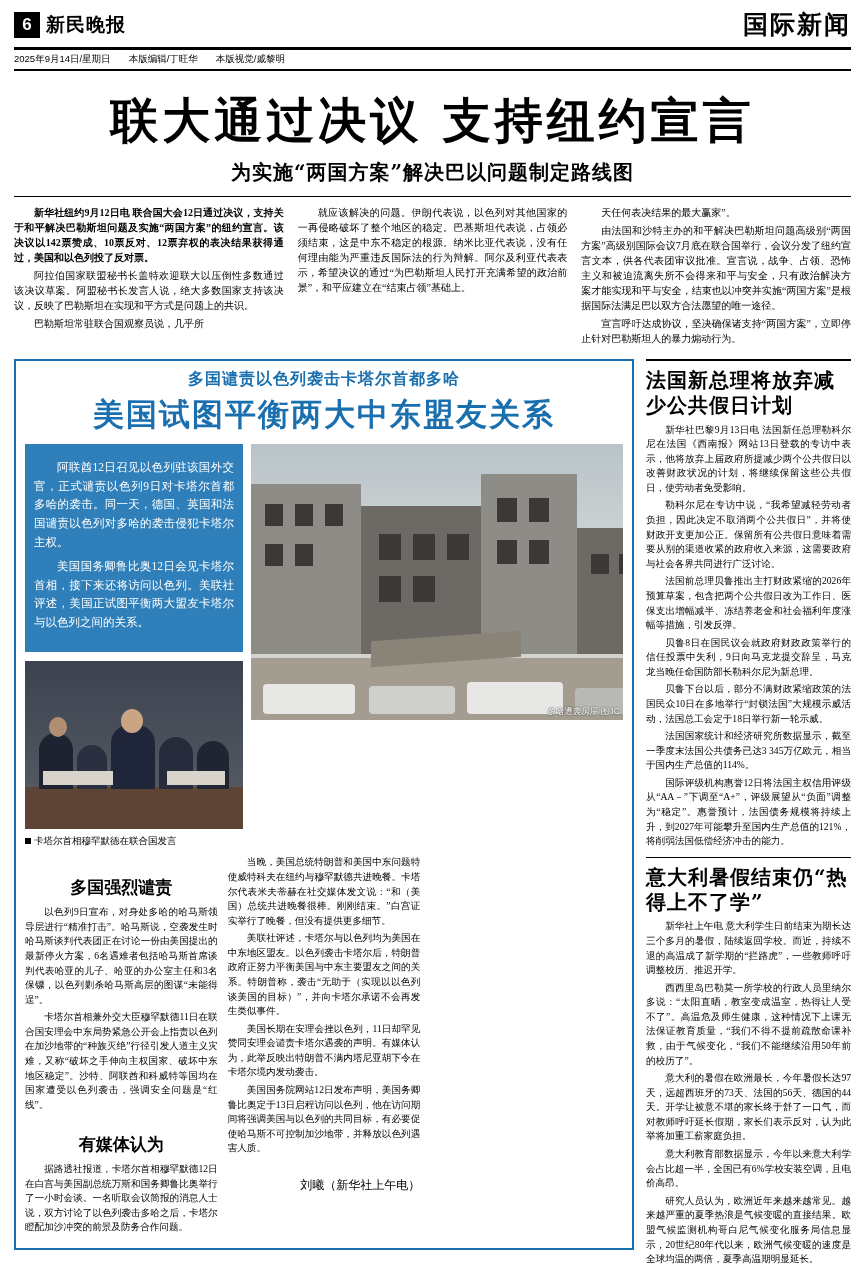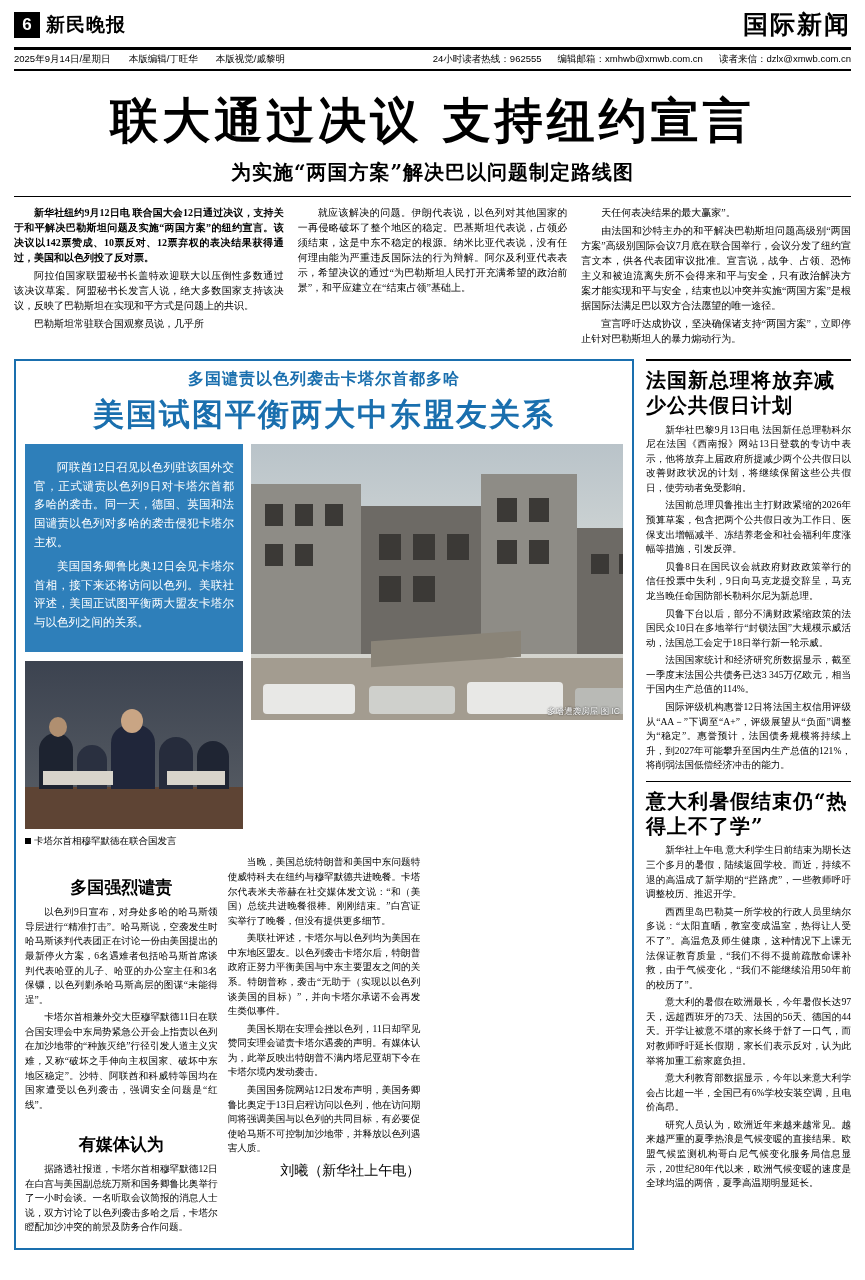--- a/index.html
+++ b/index.html
@@ -104,21 +104,21 @@
   }
   .cutline .sq { display:inline-block; width:6px; height:6px; background:#000; margin-right:3px; }
 
   .feature-cols { display:flex; gap:10px; margin-top:8px; }
   .feature-cols .fc { width:33.33%; font-size:9.6px; line-height:1.52; text-align:justify; }
   .feature-cols p { margin:0 0 3px; text-indent:2em; }
   .sub-h {
     text-align:center; font-size:17px; font-weight:bold; margin:20px 0 4px;
     font-family:"DejaVu Serif", serif; text-indent:0 !important;
   }
-  .byline { text-align:right; font-size:14px; margin-top:4px; }
+  .byline { text-align:right; font-size:12px; margin-top:20px; }
 
   
   .rc-title {
     font-size:20px; font-weight:bold; line-height:1.24; letter-spacing:1px;
     font-family:"DejaVu Serif", serif; margin-bottom:5px;
   }
   .rc-body { font-size:9.6px; line-height:1.52; text-align:justify; }
   .rc-body p { margin:0 0 3px; text-indent:2em; }
   .rc-rule { border-top:1px solid #000; margin:8px 0 7px; }
   .rc-topline { border-top:2px solid #000; margin-bottom:7px; }
@@ -132,25 +132,20 @@
     <div class="pagenum">6</div>
     <div class="paper-name">新民晚报</div>
     <div class="section-title">国际新闻</div>
   </div>
 
   <div class="info-bar">
     <div class="left">
       <span>2025年9月14日/星期日</span>
       <span>本版编辑/丁旺华</span>
       <span>本版视觉/戚黎明</span>
-    </div>
-    <div class="right">
-      <span>24小时读者热线：962555</span>
-      <span>编辑邮箱：xmhwb@xmwb.com.cn</span>
-      <span>读者来信：dzlx@xmwb.com.cn</span>
     </div>
   </div>
 
   <div class="headline">联大通过决议  支持纽约宣言</div>
   <div class="subheadline">为实施“两国方案”解决巴以问题制定路线图</div>
   <div class="rule-thin"></div>
 
   <div class="lead-cols">
     <div class="col">
       <p class="bold-lead">新华社纽约9月12日电 联合国大会12日通过决议，支持关于和平解决巴勒斯坦问题及实施“两国方案”的纽约宣言。该决议以142票赞成、10票反对、12票弃权的表决结果获得通过，美国和以色列投了反对票。</p>
@@ -249,20 +244,21 @@
         </div>
       </div>
     </div>
 
     <div class="right-zone">
       <div class="rc-topline"></div>
       <div>
         <div class="rc-title">法国新总理将放弃减少公共假日计划</div>
         <div class="rc-body">
           <p>新华社巴黎9月13日电 法国新任总理勒科尔尼在法国《西南报》网站13日登载的专访中表示，他将放弃上届政府所提减少两个公共假日以改善财政状况的计划，将继续保留这些公共假日，使劳动者免受影响。</p>
+          <p>勒科尔尼在专访中说，“我希望减轻劳动者负担，因此决定不取消两个公共假日”，并将使财政开支更加公正。保留所有公共假日意味着需要从别的渠道收紧的政府收入来源，这需要政府与社会各界共同进行广泛讨论。</p>
           <p>法国前总理贝鲁推出主打财政紧缩的2026年预算草案，包含把两个公共假日改为工作日、医保支出增幅减半、冻结养老金和社会福利年度涨幅等措施，引发反弹。</p>
           <p>贝鲁8日在国民议会就政府财政政策举行的信任投票中失利，9日向马克龙提交辞呈，马克龙当晚任命国防部长勒科尔尼为新总理。</p>
           <p>贝鲁下台以后，部分不满财政紧缩政策的法国民众10日在多地举行“封锁法国”大规模示威活动，法国总工会定于18日举行新一轮示威。</p>
           <p>法国国家统计和经济研究所数据显示，截至一季度末法国公共债务已达3 345万亿欧元，相当于国内生产总值的114%。</p>
           <p>国际评级机构惠誉12日将法国主权信用评级从“AA－”下调至“A+”，评级展望从“负面”调整为“稳定”。惠誉预计，法国债务规模将持续上升，到2027年可能攀升至国内生产总值的121%，将削弱法国低偿经济冲击的能力。</p>
         </div>
       </div>
       <div class="rc-rule"></div>
       <div>
         <div class="rc-title">意大利暑假结束仍“热得上不了学”</div>

